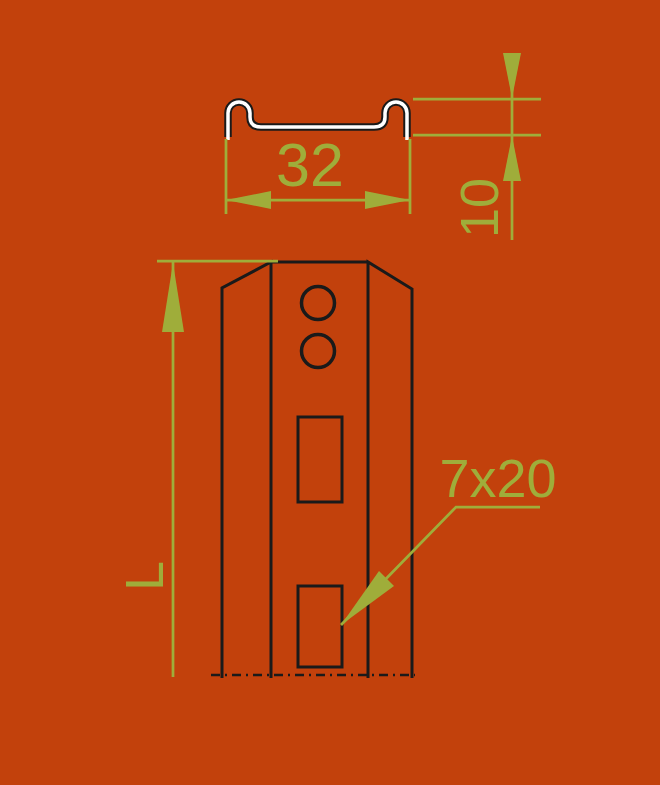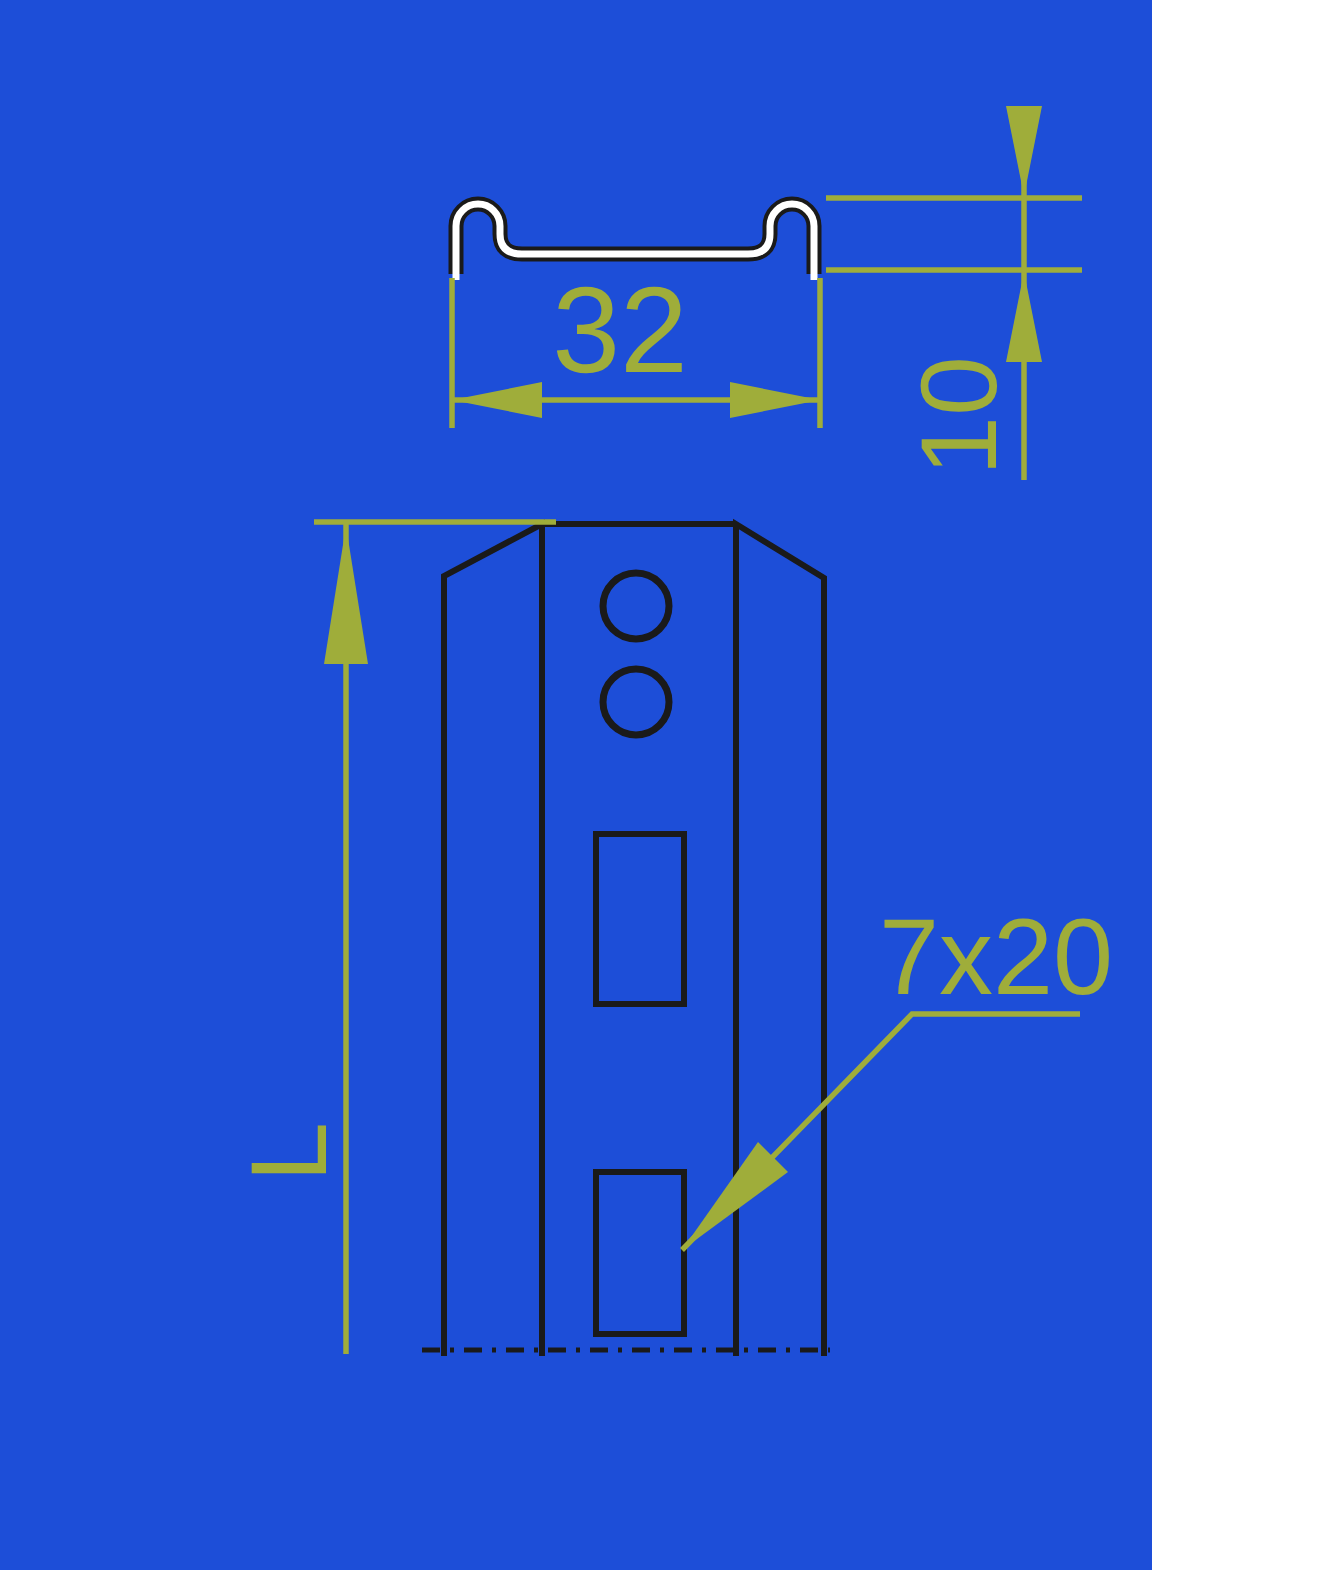--- a/index.html
+++ b/index.html
@@ -2,23 +2,23 @@
 <html><head>
 <meta charset="utf-8">
 <style>
   html, body {
     margin: 0;
     padding: 0;
     background: #ffffff;
   }
   .page {
     position: relative;
-    width: 576px;
+    width: 660px;
     height: 785px;
-    background: #1d4ed8;
+    background: #c2410c;
     overflow: hidden;
   }
   svg text {
     font-family: "Liberation Sans", "DejaVu Sans", sans-serif;
     font-weight: 400;
   }
   .dim-text-lg { font-size: 61px; }
   .dim-text    { font-size: 54px; }
 </style>
 </head>

